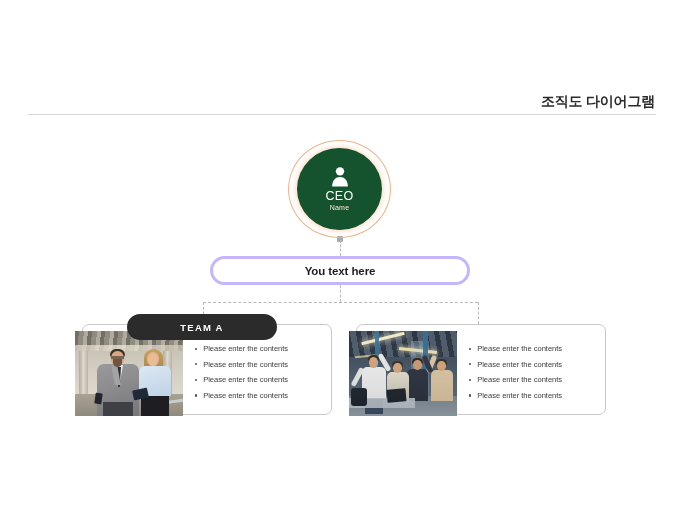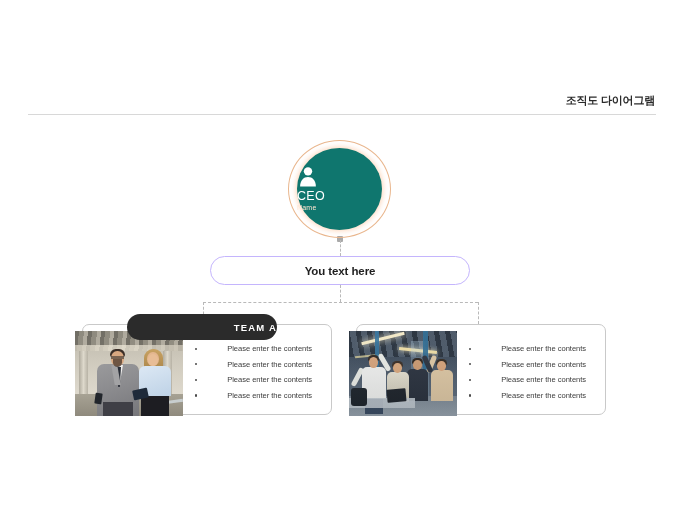--- a/index.html
+++ b/index.html
@@ -31,21 +31,21 @@
     font-weight: 700;
     letter-spacing: -0.4px;
     color: #1a1a1a;
     line-height: 1;
     white-space: nowrap;
   }
   #header-subtitle {
     position: absolute;
     right: 25px;
     top: 93px;
-    font-size: 11px;
+    font-size: 14px;
     font-weight: 700;
     letter-spacing: -0.2px;
     color: #2a2a2a;
     white-space: nowrap;
   }
   #header-divider {
     position: absolute;
     left: 28px;
     top: 114px;
     width: 628px;
@@ -114,24 +114,24 @@
     height: 90px;
     border-radius: 50%;
     background: radial-gradient(closest-side, rgba(247,115,20,0.30), rgba(247,115,20,0.06) 72%, rgba(247,115,20,0) 100%);
   }
   #ceo-circle {
     position: absolute;
     left: 9px; top: 8px;
     width: 85px;
     height: 82px;
     border-radius: 50%;
-    background: #0f766e;
+    background: #14532d;
     display: flex;
     flex-direction: column;
-    align-items: flex-start;
+    align-items: center;
     justify-content: center;
     box-shadow: 0 0 6px rgba(247,115,20,0.35);
   }
   #ceo-person-icon {
     width: 22px;
     height: 23px;
     margin-top: -1px;
     margin-bottom: 2px;
   }
   #ceo-role-label {
@@ -150,21 +150,21 @@
   }
 
   
   #text-pill {
     position: absolute;
     left: 210px;
     top: 256px;
     width: 260px;
     height: 29px;
     box-sizing: border-box;
-    border: 1px solid #c4b5fd;
+    border: 3px solid #c4b5fd;
     border-radius: 15px;
     background: #ffffff;
     display: flex;
     align-items: center;
     justify-content: center;
   }
   #text-pill-label {
     font-size: 11.5px;
     font-weight: 700;
     color: #1f1f1f;
@@ -198,21 +198,21 @@
   .team-header-pill {
     position: absolute;
     top: -11px;
     left: 44px;
     width: 150px;
     height: 26px;
     border-radius: 13px;
     background: #2b2b2b;
     display: flex;
     align-items: center;
-    justify-content: flex-end;
+    justify-content: center;
     z-index: 4;
   }
   .team-header-label {
     font-size: 9.5px;
     font-weight: 700;
     color: #ffffff;
     letter-spacing: 1.2px;
   }
 
   .team-bullets {
@@ -224,21 +224,20 @@
     list-style: none;
   }
   .team-bullets li {
     display: flex;
     align-items: center;
     font-size: 7.6px;
     color: #3c3c3c;
     line-height: 1;
     margin-bottom: 8px;
     letter-spacing: -0.05px;
-    gap: 24px;
   }
   .bullet-dot {
     width: 2.2px;
     height: 2.2px;
     border-radius: 50%;
     background: #4a4a4a;
     margin-right: 6px;
     flex: none;
   }
 

